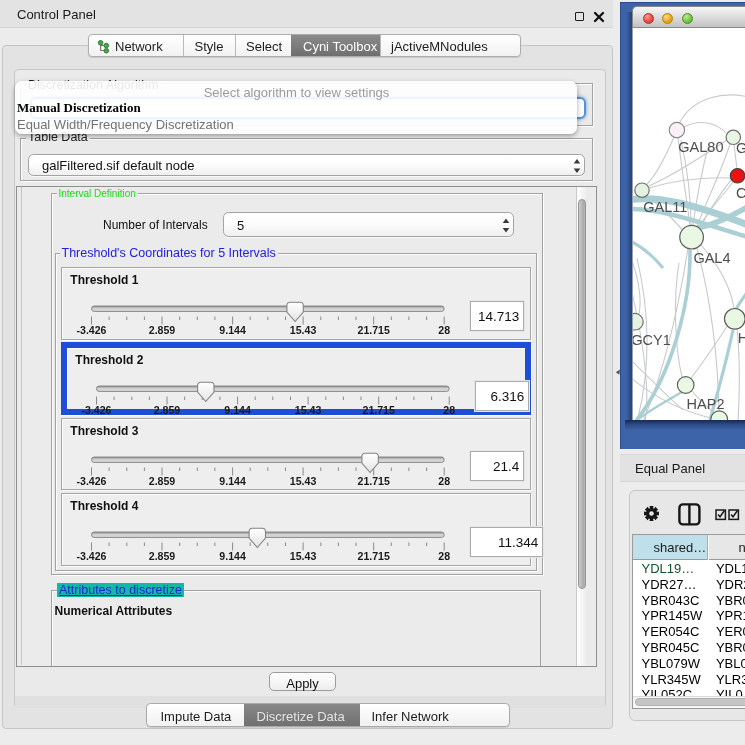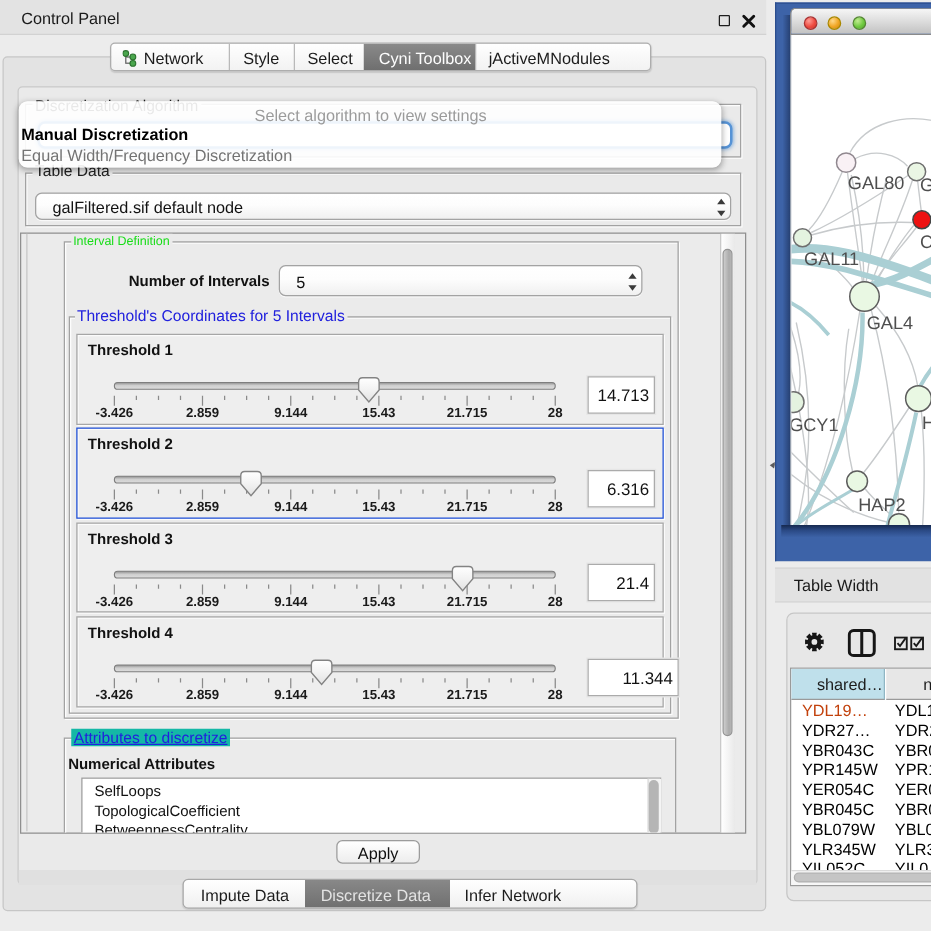--- a/index.html
+++ b/index.html
@@ -53,21 +53,21 @@
 </div>
 
 <div class="abs" style="left:16px;top:185.5px;width:580.5px;height:481px;background:#ebebeb;border:1px solid #8f8f8f;"></div>
 <div class="abs" style="left:20.5px;top:187px;width:1px;height:478px;background:#c6c6c6;"></div>
 
 <div class="abs" style="left:576px;top:186.5px;width:12px;height:479px;background:linear-gradient(90deg,#ffffff,#f2f2f2 60%,#e9e9e9);border-left:1px solid #c9c9c9;"></div>
 <div class="abs" style="left:577.8px;top:199px;width:8.6px;height:390px;border-radius:4.3px;background:linear-gradient(90deg,#cdcdcd,#ababab 70%,#b5b5b5);border:1px solid #939393;"></div>
 
 <div style="position:absolute;left:51px;top:193px;width:491.5px;height:381.5px;border:1px solid #a2a2a2;box-shadow:inset 1px 1px 0 #fdfdfd, 1px 1px 0 #fdfdfd;"></div>
 <div style="position:absolute;left:56.5px;top:187px;font-size:10px;color:#17dd17;background:#ebebeb;padding:0 2px;line-height:13px;">Interval Definition</div>
-<div class="abs" style="left:103px;top:218px;font-size:12px;font-weight:bold;color:#111;">Number of Intervals</div>
+<div class="abs" style="left:103px;top:218px;font-size:12px;font-weight:normal;color:#111;">Number of Intervals</div>
 
 <div style="position:absolute;left:223px;top:212px;width:291px;height:25px;background:linear-gradient(180deg,#ffffff 0%,#fdfdfd 45%,#f0f0f0 100%);border:1px solid #a3a3a3;border-radius:5.5px;box-shadow:0 1px 0 rgba(255,255,255,.7);">
   <div style="position:absolute;left:13px;top:4.5px;font-size:13px;color:#111;">5</div>
   <svg width="10" height="25" style="position:absolute;left:276.5px;top:0;">
     <path d="M1.7,9.9 L5,5.5 L8.3,9.9 Z" fill="#3a3a3a"></path>
     <path d="M1.7,15.1 L5,19.5 L8.3,15.1 Z" fill="#3a3a3a"></path>
   </svg>
 </div>
 
 <div style="position:absolute;left:55px;top:253px;width:481.5px;height:318px;border:1px solid #a2a2a2;box-shadow:inset 1px 1px 0 #fdfdfd, 1px 1px 0 #fdfdfd;"></div>
@@ -96,21 +96,21 @@
       <text x="241.1" y="65.5" text-anchor="middle" font-size="10.6" font-weight="bold" fill="#1a1a1a">15.43</text>
       <text x="311.7" y="65.5" text-anchor="middle" font-size="10.6" font-weight="bold" fill="#1a1a1a">21.715</text>
       <text x="382.2" y="65.5" text-anchor="middle" font-size="10.6" font-weight="bold" fill="#1a1a1a">28</text>
       <path d="M224.9,37.5 L224.9,44 L233.1,53.5 L241.3,44 L241.3,37.5 Q241.3,34.2 238.1,34.2 L228.1,34.2 Q224.9,34.2 224.9,37.5 Z" fill="url(#thm)" stroke="#838383" stroke-width="1.1"></path>
     </svg>
   <div style="position:absolute;left:408px;top:32.5px;width:54px;height:30px;background:#fff;border:1px solid #ababab;box-shadow:0 0 0 1px #e6e6e6;">
     <div style="position:absolute;right:4px;top:7px;font-size:13.5px;color:#111;">14.713</div>
   </div>
 </div>
 
-<div style="position:absolute;left:61.3px;top:342.4px;width:470px;height:72.5px;background:#eeeeee;border:1px solid #1d4ed8;box-shadow:inset 1px 1px 0 #fbfbfb, 1px 1px 0 #fbfbfb;">
+<div style="position:absolute;left:61.3px;top:342.4px;width:470px;height:72.5px;background:#eeeeee;border:6px solid #1d4ed8;box-shadow:inset 1px 1px 0 #fbfbfb, 1px 1px 0 #fbfbfb;">
   <div style="position:absolute;left:8px;top:5px;font-size:12px;font-weight:bold;color:#111;">Threshold 2</div>
   <svg width="472" height="74" style="position:absolute;left:0;top:0" font-family="'Liberation Sans', sans-serif">
       <defs>
         <linearGradient id="trk" x1="0" y1="0" x2="0" y2="1">
           <stop offset="0" stop-color="#8f8f8f"></stop>
           <stop offset="0.45" stop-color="#cfcfcf"></stop>
           <stop offset="1" stop-color="#dddddd"></stop>
         </linearGradient>
         <linearGradient id="thm" x1="0" y1="0" x2="0" y2="1">
           <stop offset="0" stop-color="#ffffff"></stop>
@@ -190,44 +190,37 @@
     </svg>
   <div style="position:absolute;left:408px;top:32.5px;width:73px;height:30px;background:#fff;border:1px solid #ababab;box-shadow:0 0 0 1px #e6e6e6;">
     <div style="position:absolute;right:4px;top:7px;font-size:13.5px;color:#111;">11.344</div>
   </div>
 </div>
 
 <div class="abs" style="left:17px;top:580px;width:578px;height:86px;overflow:hidden;">
   <div class="abs" style="left:33.5px;top:9.5px;width:490px;height:120px;border:1px solid #a2a2a2;box-shadow:inset 1px 1px 0 #fdfdfd;"></div>
   <div class="abs" style="left:40px;top:3px;font-size:12.5px;color:#2121dd;background:#14b8a6;padding:0 2px;text-decoration:underline;">Attributes to discretize</div>
   <div class="abs" style="left:37.5px;top:24px;font-size:12px;font-weight:bold;color:#111;">Numerical Attributes</div>
-  <div class="abs" style="left:47.5px;top:41.5px;width:464px;height:80px;background:#fff;border:1px solid #9a9a9a;">
-    <div class="abs" style="left:10px;top:3.5px;font-size:12px;color:#111;">SelfLoops</div>
-    <div class="abs" style="left:10px;top:19px;font-size:12px;color:#111;">TopologicalCoefficient</div>
-    <div class="abs" style="left:10px;top:34.5px;font-size:12px;color:#111;">BetweennessCentrality</div>
-    <div class="abs" style="left:452px;top:0;width:11px;height:80px;background:#f4f4f4;border-left:1px solid #d9d9d9;"></div>
-    <div class="abs" style="left:453.5px;top:1px;width:8px;height:43px;border-radius:4px;background:#b5b5b5;"></div>
-  </div>
 </div>
 
 <div class="abs" style="left:269px;top:672px;width:67px;height:19px;background:linear-gradient(180deg,#ffffff,#ededed);border:1px solid #9c9c9c;border-radius:5px;text-align:center;">
   <span style="font-size:13px;color:#111;position:relative;top:1px;">Apply</span>
 </div>
 
 <div class="abs" style="left:14.5px;top:696px;width:590px;height:11.5px;background:#e0e0e0;"></div>
 <div class="abs" style="left:145.5px;top:703px;width:364px;height:24px;background:linear-gradient(180deg,#ffffff,#f0f0f0);border:1px solid #a8a8a8;border-radius:4.5px;box-shadow:0 1px 1px rgba(0,0,0,.1);overflow:hidden;">
   <div class="abs" style="left:97px;top:0;width:116px;height:100%;background:linear-gradient(180deg,#888888,#707070);"></div>
   <div class="abs" style="left:14px;top:4.5px;font-size:13px;color:#1c1c1c;">Impute Data</div>
   <div class="abs" style="left:110px;top:4.5px;font-size:13px;color:#e3e3e3;">Discretize Data</div>
   <div class="abs" style="left:225px;top:4.5px;font-size:13px;color:#1c1c1c;">Infer Network</div>
 </div>
 
 <div class="abs" style="left:15.2px;top:80.5px;width:562.3px;height:53.8px;background:rgba(255,255,255,0.9);border-radius:7px;box-shadow:0 2px 5px rgba(0,0,0,.35);"></div>
 <div class="abs" style="left:196px;top:84.5px;width:201px;text-align:center;font-size:13px;color:#9b9b9b;">Select algorithm to view settings</div>
-<div class="abs" style="left:17px;top:100px;font-size:13px;font-weight:bold;color:#000;">Manual Discretization</div>
+<div class="abs" style="left:17px;top:100px;font-size:13px;font-weight:bold;color:#000;font-family:Liberation Serif, serif;">Manual Discretization</div>
 <div class="abs" style="left:17px;top:117px;font-size:13px;color:#737373;">Equal Width/Frequency Discretization</div>
 
 <svg width="6" height="7" style="position:absolute;left:615.2px;top:368.5px;">
   <path d="M4.8,0.5 L0.8,3.2 L4.2,5.8 Q5.2,3 4.8,0.5 Z" fill="#5c5c5c"></path>
 </svg>
 
 <div class="abs" style="left:619.5px;top:1.5px;width:126px;height:447.5px;background:#3d63a8;border-left:1px solid #2b4d8d;border-top:1px solid #2b4d8d;"></div>
 
 <div class="abs" style="left:625px;top:420px;width:120px;height:10px;background:linear-gradient(180deg,#16294f 0%,#2b4a86 45%,#3d63a8 100%);"></div>
 <div class="abs" style="left:626px;top:12px;width:6px;height:408px;background:linear-gradient(90deg,rgba(12,24,52,0) 0%,rgba(12,24,52,.45) 100%);"></div>
@@ -287,21 +280,21 @@
       <text x="103" y="170" font-size="14.5" fill="#4e4e4e">C</text>
       <text x="10.3" y="184.2" font-size="14.5" fill="#4e4e4e">GAL11</text>
       <text x="60.4" y="235.2" font-size="14.5" fill="#4e4e4e">GAL4</text>
       <text x="-1.7" y="316.5" font-size="14.5" fill="#4e4e4e">GCY1</text>
       <text x="104.7" y="315" font-size="14.5" fill="#4e4e4e">H</text>
       <text x="53.6" y="380.7" font-size="14.5" fill="#4e4e4e">HAP2</text>
     </svg>
 </div>
 
 <div class="abs" style="left:619.5px;top:454px;width:126px;height:28px;background:#e2e2e2;border-top:1px solid #d5d5d5;border-bottom:1px solid #d5d5d5;">
-  <div class="abs" style="left:15.5px;top:6px;font-size:13px;color:#1a1a1a;">Table Width</div>
+  <div class="abs" style="left:15.5px;top:6px;font-size:13px;color:#1a1a1a;">Equal Panel</div>
 </div>
 
 <div class="abs" style="left:629px;top:490px;width:122px;height:231px;background:#e7e7e7;border:1px solid #c6c6c6;border-radius:6px;"></div>
 <svg width="16" height="16" style="position:absolute;left:644px;top:506px">
     <circle cx="7.5" cy="7.5" r="5.6" fill="#161616"></circle>
     <path d="M12.28,6.02 L14.94,5.52 L14.94,9.48 L12.28,8.98 L11.92,9.83 L14.16,11.36 L11.36,14.16 L9.83,11.92 L8.98,12.28 L9.48,14.94 L5.52,14.94 L6.02,12.28 L5.17,11.92 L3.64,14.16 L0.84,11.36 L3.08,9.83 L2.72,8.98 L0.06,9.48 L0.06,5.52 L2.72,6.02 L3.08,5.17 L0.84,3.64 L3.64,0.84 L5.17,3.08 L6.02,2.72 L5.52,0.06 L9.48,0.06 L8.98,2.72 L9.83,3.08 L11.36,0.84 L14.16,3.64 L11.92,5.17 Z" fill="#161616"></path>
     <circle cx="7.5" cy="7.5" r="2.3" fill="#e7e7e7"></circle>
   </svg>
 <svg width="23" height="23" style="position:absolute;left:678px;top:503px;">
   <rect x="1.4" y="1.4" width="20" height="20" rx="3.5" fill="none" stroke="#161616" stroke-width="2.4"></rect>
@@ -315,21 +308,21 @@
   <rect x="1" y="1" width="9.4" height="9.4" fill="none" stroke="#1a1a1a" stroke-width="1.5"></rect>
   <path d="M3,5.5 L5,7.8 L9.5,1.5" stroke="#1a1a1a" stroke-width="1.5" fill="none"></path>
 </svg>
 
 <div class="abs" style="left:631.5px;top:533.5px;width:114px;height:175px;background:#fff;border:1px solid #9a9a9a;overflow:hidden;">
   <div class="abs" style="left:0;top:0;width:75.5px;height:25.5px;background:#bfe0eb;border-right:1px solid #90b6c4;border-bottom:1px solid #9a9a9a;"></div>
   <div class="abs" style="left:76.5px;top:0;width:38px;height:25.5px;background:#e7e7e7;border-bottom:1px solid #9a9a9a;"></div>
   <div class="abs" style="left:21px;top:5px;font-size:13px;color:#1c1c1c;">shared…</div>
   <div class="abs" style="left:106px;top:5px;font-size:13px;color:#1c1c1c;">na</div>
 </div>
-<div style="position:absolute;left:641.5px;top:560.9px;font-size:13px;color:#c2410c;">YDL19…</div>
+<div style="position:absolute;left:641.5px;top:560.9px;font-size:13px;color:#14532d;">YDL19…</div>
 <div style="position:absolute;left:715.9px;top:560.9px;font-size:13px;color:#000;">YDL1</div>
 <div style="position:absolute;left:641.5px;top:576.7px;font-size:13px;color:#000;">YDR27…</div>
 <div style="position:absolute;left:715.9px;top:576.7px;font-size:13px;color:#000;">YDR2</div>
 <div style="position:absolute;left:641.5px;top:592.5px;font-size:13px;color:#000;">YBR043C</div>
 <div style="position:absolute;left:715.9px;top:592.5px;font-size:13px;color:#000;">YBR0</div>
 <div style="position:absolute;left:641.5px;top:608.3px;font-size:13px;color:#000;">YPR145W</div>
 <div style="position:absolute;left:715.9px;top:608.3px;font-size:13px;color:#000;">YPR1</div>
 <div style="position:absolute;left:641.5px;top:624.1px;font-size:13px;color:#000;">YER054C</div>
 <div style="position:absolute;left:715.9px;top:624.1px;font-size:13px;color:#000;">YER0</div>
 <div style="position:absolute;left:641.5px;top:639.9px;font-size:13px;color:#000;">YBR045C</div>

